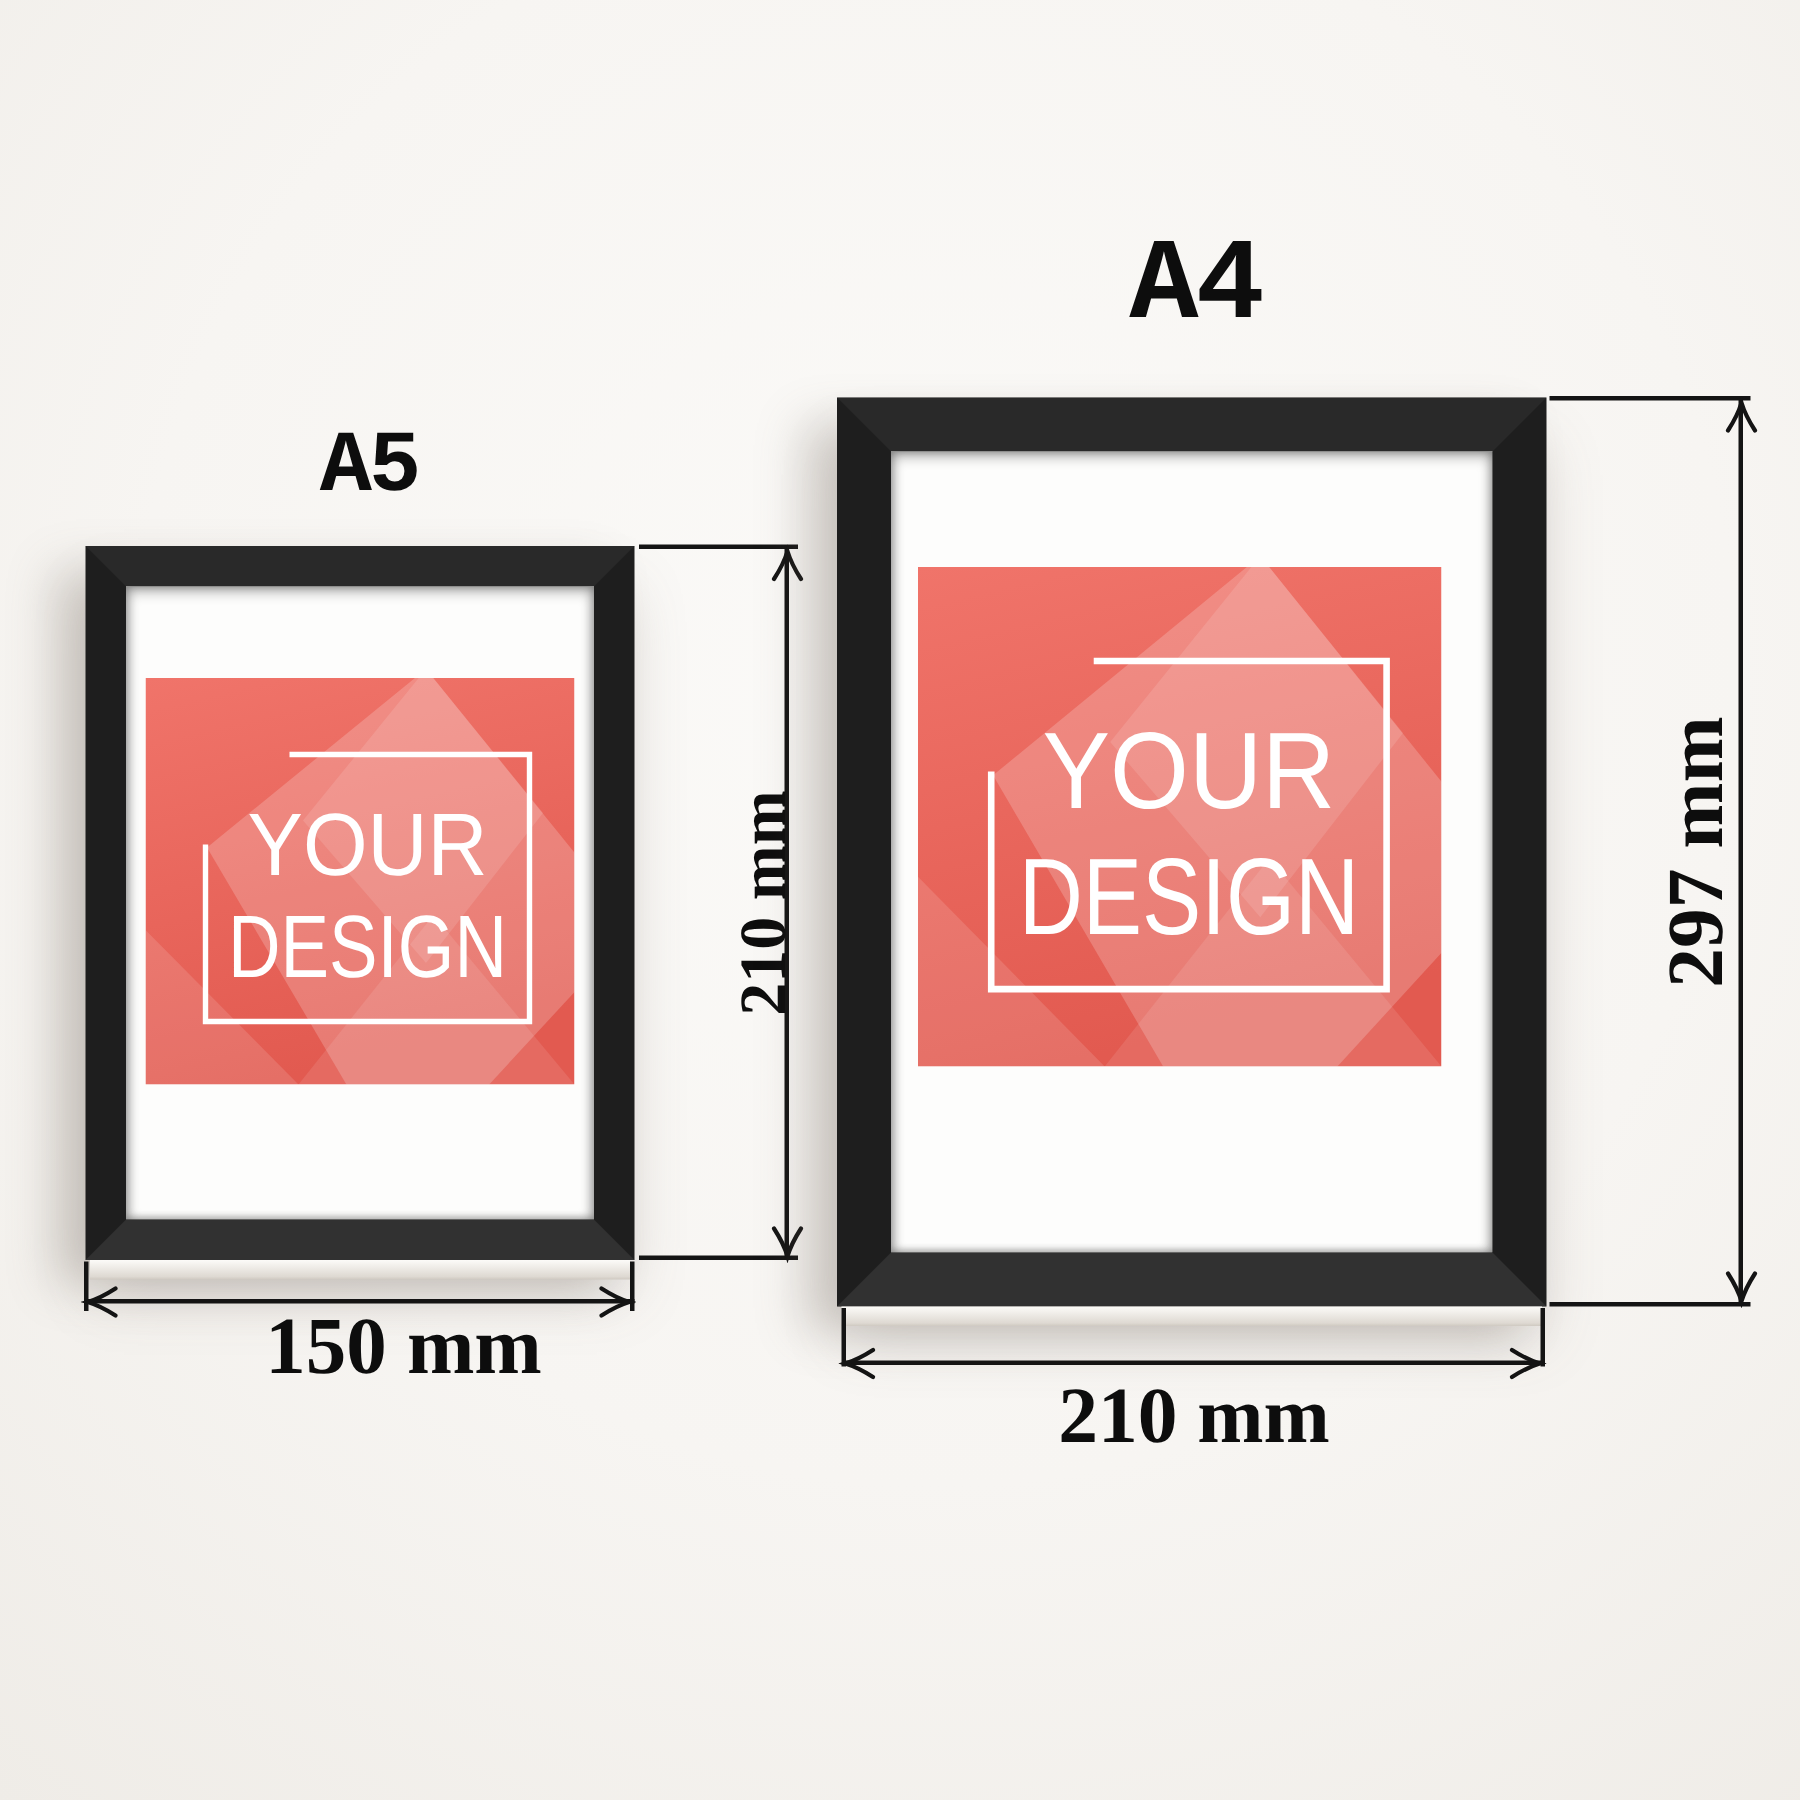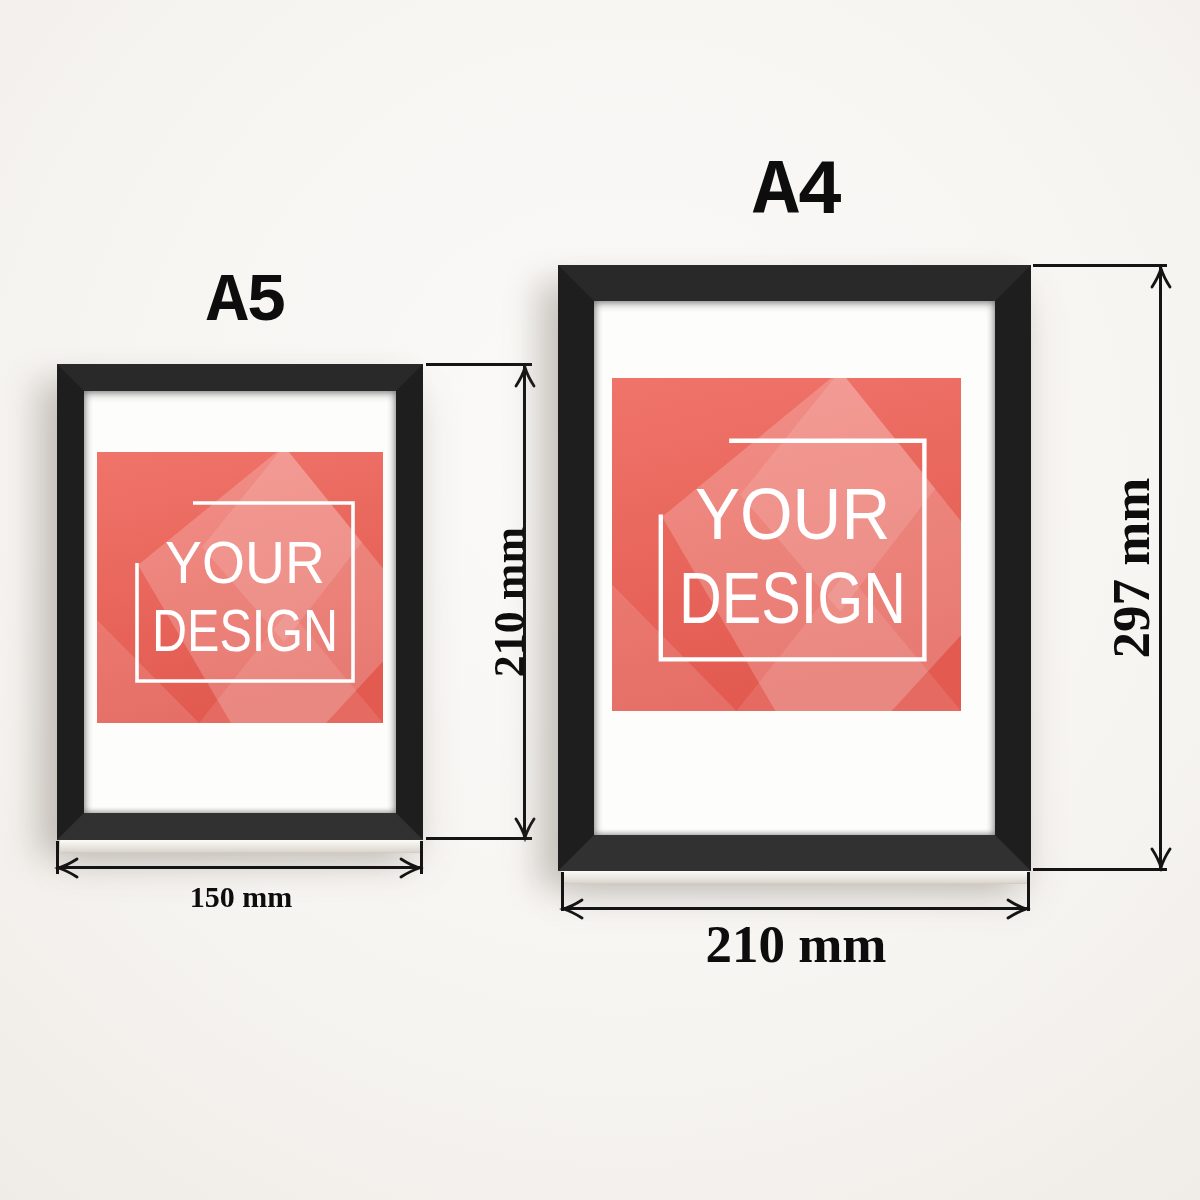--- a/index.html
+++ b/index.html
@@ -6,21 +6,21 @@
   .stage{
     position:relative;width:1200px;height:1200px;overflow:hidden;
     background:radial-gradient(circle at 52% 38%, #fbfaf8 0%, #f7f5f2 55%, #efece7 100%);
     font-family:"Liberation Serif","DejaVu Serif",serif;
   }
   
   .size-title{
     position:absolute;transform:translate(-50%,-50%);
     font-weight:700;color:#0d0d0d;letter-spacing:-2px;white-space:nowrap;font-family:Liberation Mono, monospace;
   }
-  .size-title.a5{left:246px;top:302px;font-size:69px;}
+  .size-title.a5{left:246px;top:312px;font-size:58px;}
   .size-title.a4{left:797px;top:192px;font-size:77px;}
   
   .frame{
     position:absolute;background:#1e1e1e;--b:27px;
     box-shadow:-22px 16px 30px rgba(110,100,90,.28), 0 26px 38px -6px rgba(110,100,90,.25);
   }
   .frame.a4f{--b:36px;}
   .frame .band-top{
     position:absolute;left:0;right:0;top:0;height:var(--b);background:#292929;
     clip-path:polygon(0 0,100% 0,calc(100% - var(--b)) 100%,var(--b) 100%);
@@ -44,21 +44,21 @@
   .dim{position:absolute;background:#141414;}
   .arr{position:absolute;width:26px;height:26px;}
   .arr.down{transform:rotate(180deg);}
   .arr.right{transform:rotate(90deg);}
   .arr.left{transform:rotate(-90deg);}
   .dim-label{
     position:absolute;transform:translate(-50%,-50%);
     font-weight:700;color:#0d0d0d;white-space:nowrap;
   }
   .dim-label.vert{transform:translate(-50%,-50%) rotate(-90deg);}
-  .dim-label.s42{font-size:30px;}
+  .dim-label.s42{font-size:54px;margin-left:28px;}
   .dim-label.s44{font-size:44px;}
   .dim-label.s53{font-size:53px;}
 </style>
 </head>
 <body>
 
 <div class="stage">
 
   <div class="size-title a5">A5</div>
 

